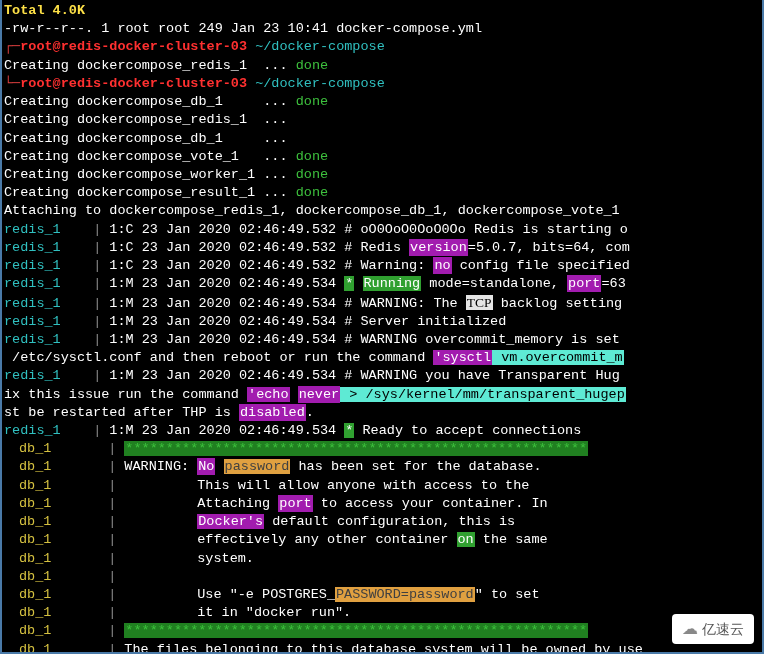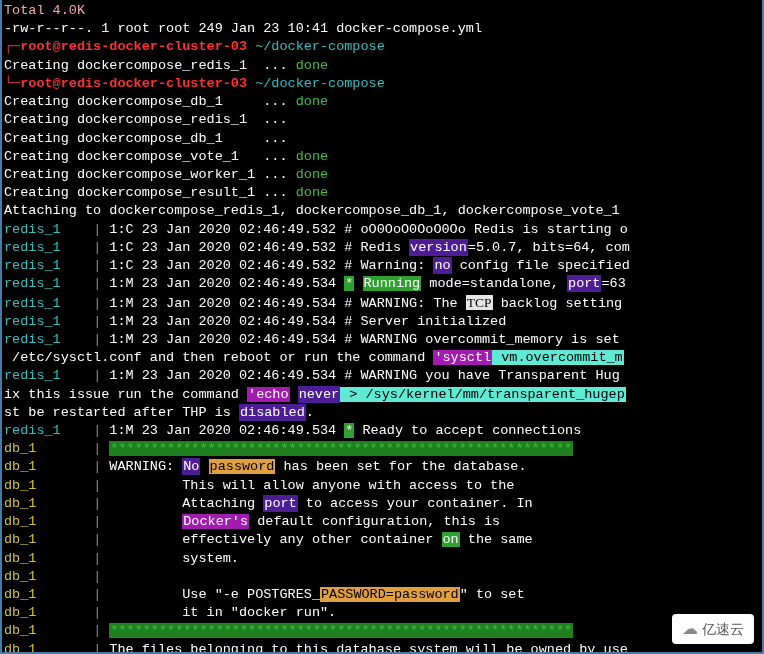--- a/index.html
+++ b/index.html
@@ -23,28 +23,28 @@
       border-left: 2px solid #4a7aa8;
     }
     .line {
       white-space: pre;
       overflow: hidden;
     }
     .red { color: #e04040; }
     .red-bold { color: #ff3030; font-weight: bold; margin-top: 44px; }
     .green { color: #3dc03d; }
     .cyan { color: #30c0c0; }
-    .yellow { color: #d4c040; }
+    .yellow { color: #d4c040; margin-left: 15px; }
     .white { color: #ffffff; }
-    .gray { color: #fca5a5; }
+    .gray { color: #fde047; font-weight: bold; }
     
-    .hl-red { background: #4c1d95; color: #fff; padding: 1px 1px; }
+    .hl-red { background: #a21caf; color: #fff; padding: 1px 1px; }
     .hl-green { background: #30a030; color: #fff; padding: 0 1px; }
     .hl-green-dark { background: #208020; color: #3dc03d; padding: 0 1px; }
-    .hl-orange { background: #e0a040; color: #000000; padding: 0 1px; }
+    .hl-orange { background: #e0a040; color: #404040; padding: 0 1px; }
     .hl-gray { background: #a21caf; color: #fff; padding: 0 1px; }
     .hl-white { background: #5eead4; color: #000; padding: 0 1px; }
     .hl-cyan { background: #e5e5e5; color: #000; padding: 0 1px; font-family: Liberation Serif, serif; }
     
     .watermark {
       position: absolute;
       bottom: 8px;
       right: 8px;
       background: #fff;
       color: #555;

